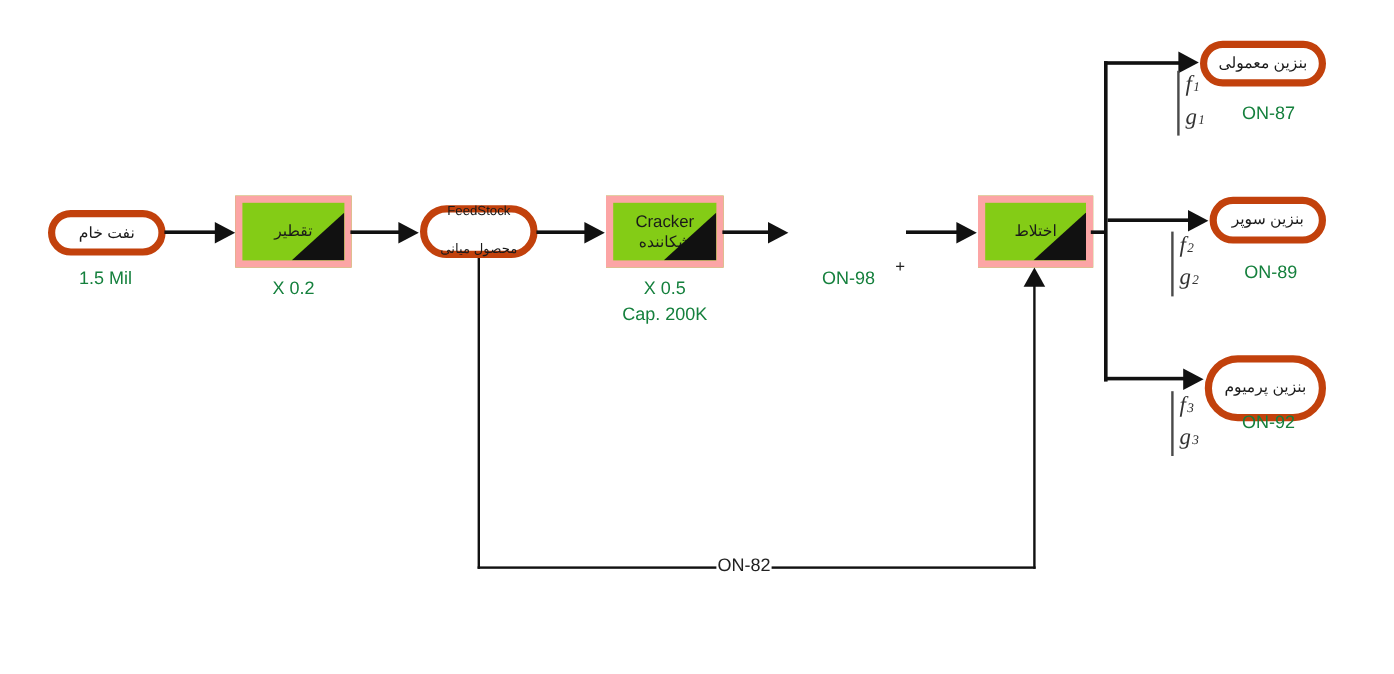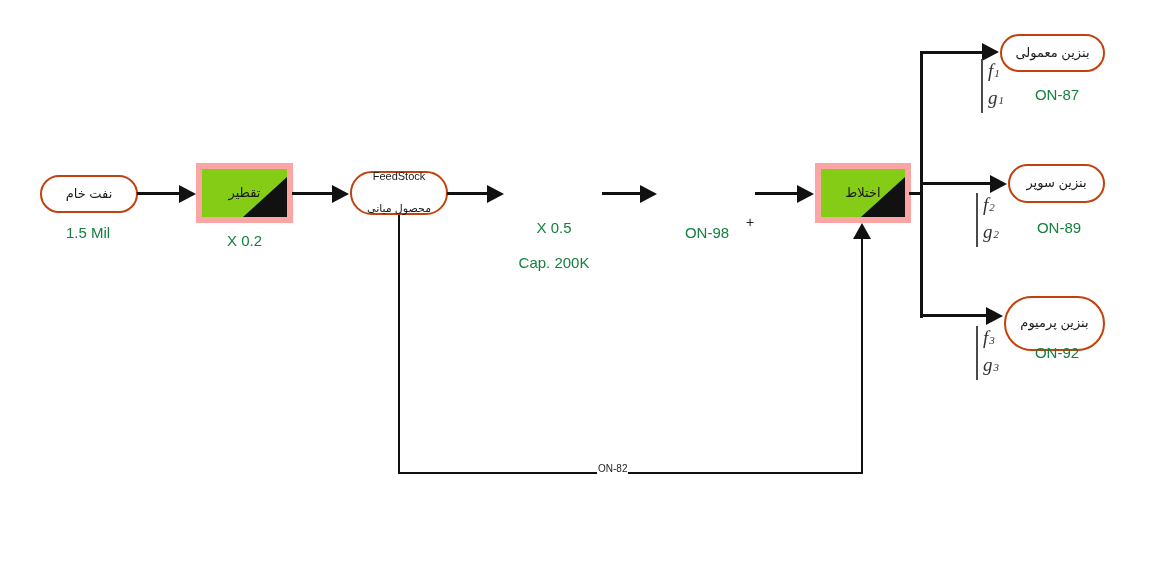--- a/index.html
+++ b/index.html
@@ -4,21 +4,21 @@
 <style>
   html,body{margin:0;padding:0;background:#fff;}
   .stage{
     position:relative;width:1162px;height:562px;background:#ffffff;
     font-family:"Liberation Sans","DejaVu Sans",sans-serif;color:#1a1a1a;
     overflow:hidden;
   }
   .stage *{box-sizing:border-box;}
   
   .stadium{
-    position:absolute;border:2px solid #c2410c;border-radius:40px;background:#fff;
+    position:absolute;border:6px solid #c2410c;border-radius:40px;background:#fff;
     display:flex;flex-direction:column;align-items:center;justify-content:center;
     text-align:center;line-height:1.25;
   }
   .box{
     position:absolute;border:6px solid #fca5a5;background:#84cc16;
     display:flex;flex-direction:column;align-items:center;justify-content:center;
     text-align:center;line-height:1.3;
   }
   .corner{
     position:absolute;right:0;bottom:0;width:44px;height:40px;background:#111;
@@ -30,21 +30,21 @@
   .en-sm{font-size:11px;}
   
   .hline,.vline{position:absolute;background:#111;}
   .ah-r{position:absolute;width:0;height:0;border-top:9px solid transparent;
         border-bottom:9px solid transparent;border-left:17px solid #111;}
   .ah-u{position:absolute;width:0;height:0;border-left:9px solid transparent;
         border-right:9px solid transparent;border-bottom:16px solid #111;}
   
   .lbl{position:absolute;text-align:center;font-size:15px;color:#15803d;}
   .marker{position:absolute;font-size:14px;color:#222;}
-  .linelbl{position:absolute;font-size:10px;color:#222;background:#fff;padding:0 1px;}
+  .linelbl{position:absolute;font-size:15px;color:#222;background:#fff;padding:0 1px;}
   
   .fg{
     position:absolute;border-left:2px solid #4a4a4a;padding-left:5px;
     font-family:"Liberation Serif","DejaVu Serif",serif;font-style:italic;
     font-size:19px;color:#333;
   }
   .fg .row{height:27px;display:flex;align-items:flex-start;line-height:24px;}
   .fg sub{font-size:11px;line-height:1;position:relative;top:9px;left:1px;font-style:italic;}
 </style>
 </head>
@@ -70,21 +70,26 @@
   <div class="ah-r" style="left:332px;top:185px;"></div>
 
   <div class="stadium" style="left:350px;top:171px;width:98px;height:44px;border-radius:22px;gap:18px;">
     <span class="en-sm">FeedStock</span>
     <span class="fa-sm" dir="rtl">محصول میانی</span>
   </div>
 
   <div class="hline" style="left:447px;top:192px;width:41px;height:3px;"></div>
   <div class="ah-r" style="left:487px;top:185px;"></div>
 
-  <div class="lbl" style="left:505px;top:219px;width:98px;">X 0.5</div>
+  <div class="box" style="left:505px;top:163px;width:98px;height:60px;">
+    <span class="en">Cracker</span>
+    <span class="fa" dir="rtl">شکاننده</span>
+    <span class="corner"></span>
+  </div>
+  <div class="lbl" style="left:505px;top:232px;width:98px;">X 0.5</div>
   <div class="lbl" style="left:505px;top:254px;width:98px;">Cap. 200K</div>
 
   <div class="hline" style="left:602px;top:192px;width:39px;height:3px;"></div>
   <div class="ah-r" style="left:640px;top:185px;"></div>
 
   <div class="lbl" style="left:658px;top:224px;width:98px;">ON-98</div>
   <div class="marker" style="left:746px;top:214px;">+</div>
 
   <div class="hline" style="left:755px;top:192px;width:43px;height:3px;"></div>
   <div class="ah-r" style="left:797px;top:185px;"></div>

